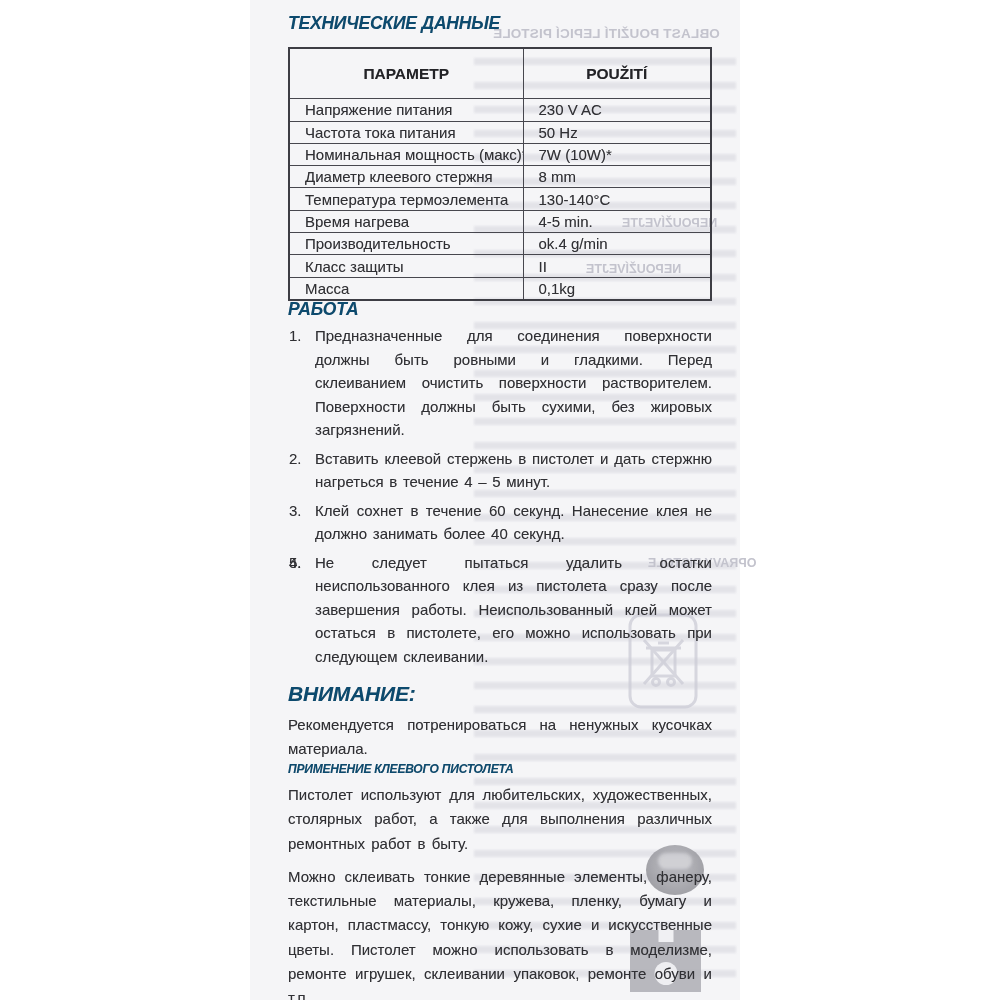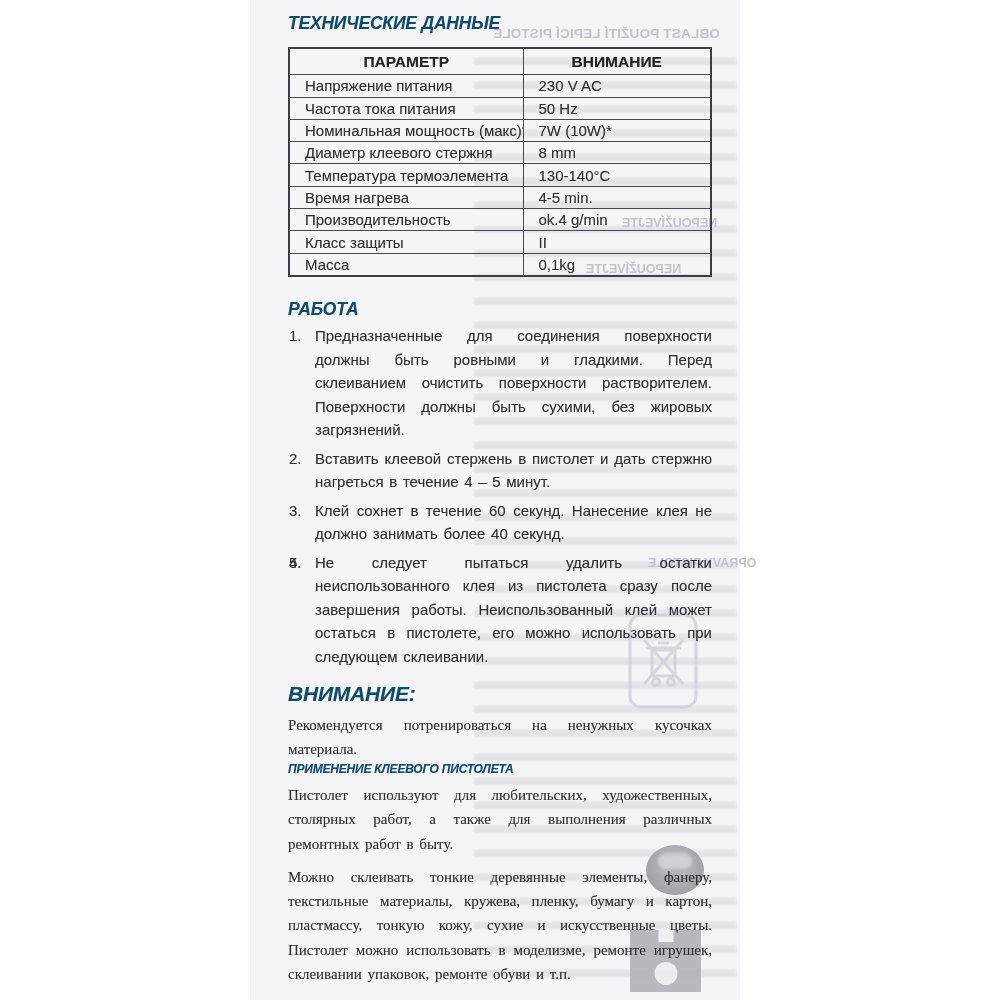--- a/index.html
+++ b/index.html
@@ -67,38 +67,38 @@
   .h-app{font-size:12px;}
   .tablewrap{position:absolute;top:47px;left:0;width:424px;}
   table.tech{
     width:100%;border-collapse:collapse;table-layout:fixed;
     border:2.5px solid #3d3d44;
   }
   table.tech th, table.tech td{
     border:1.5px solid #47474e;height:21.3px;padding:0 15px;
     font-size:15px;white-space:nowrap;overflow:hidden;
   }
-  table.tech th{font-size:15.5px;text-align:center;color:#232327;padding:2px 4px;}
+  table.tech th{font-size:15.5px;text-align:center;color:#232327;padding:14px 4px;}
   col.c1{width:234px;}
   ol.worklist{
     position:absolute;top:324px;left:0;width:424px;
     list-style:none;margin:0;padding:0;
   }
   ol.worklist li{
     position:relative;padding-left:27px;margin-bottom:5px;
     font-size:15px;line-height:23.5px;text-align:justify;word-spacing:1.5px;
   }
   ol.worklist li .num{position:absolute;left:1px;top:0;}
   .sec{position:absolute;left:0;width:424px;}
   .sec-attn{top:682px;}
   .sec-app{top:762px;}
   .sec h3{margin:0 0 7px 0;}
   .sec p{
     margin:0;font-size:15px;line-height:24.3px;
-    text-align:justify;word-spacing:2px;font-family:Liberation Serif, serif;
+    text-align:justify;word-spacing:2px;
   }
   .sec p + p{margin-top:9px;}
 </style>
 </head>
 <body>
 
 <div class="page">
 
   <div class="bleed">
     <div class="bleed-lines"></div>
@@ -133,21 +133,21 @@
 
     <div class="tablewrap">
       <table class="tech">
         <colgroup>
             <col class="c1">
             <col>
           </colgroup>
         <thead>
           <tr>
             <th>ПАРАМЕТР</th>
-            <th>ВНИМАНИЕ</th>
+            <th>POUŽITÍ</th>
           </tr>
         </thead>
         <tbody>
           <tr>
             <td>Напряжение питания</td>
             <td>230 V AC</td>
           </tr>
           <tr>
             <td>Частота тока питания</td>
             <td>50 Hz</td>

